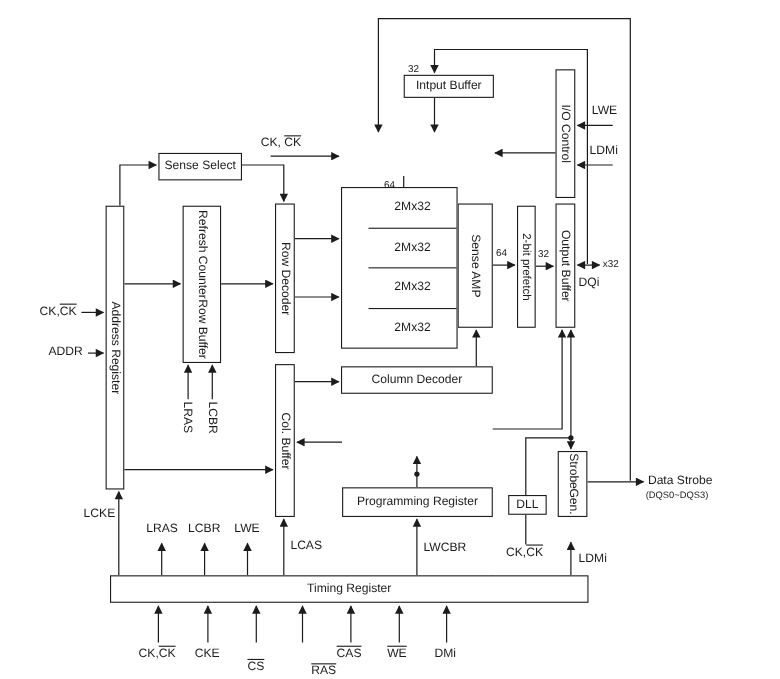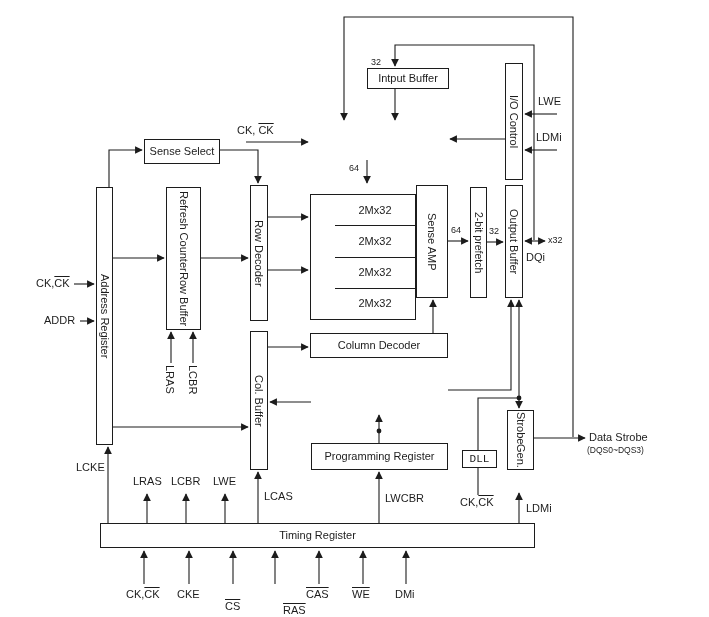--- a/index.html
+++ b/index.html
@@ -105,21 +105,21 @@
 
   <div class="box vbox" style="left:166px;top:187px;width:35px;height:143px;">
     <div>Refresh Counter</div>
     <div>Row Buffer</div>
   </div>
 
   <div class="box vbox" style="left:250px;top:185px;width:18px;height:136px;">
       <span>Row Decoder</span>
     </div>
 
-  <div class="box" id="memarray" style="left:310px;top:194px;width:106px;height:126px;padding-left:24px;">
+  <div class="box" id="memarray" style="left:310px;top:170px;width:106px;height:147px;padding-left:24px;">
     <div class="bank">
         <span>2Mx32</span>
       </div>
     <div class="bank">
         <span>2Mx32</span>
       </div>
     <div class="bank">
         <span>2Mx32</span>
       </div>
     <div class="bank">
@@ -145,21 +145,21 @@
 
   <div class="box vbox" style="left:250px;top:331px;width:18px;height:139px;">
       <span>Col. Buffer</span>
     </div>
 
 
   <div class="box" style="left:311px;top:443px;width:137px;height:27px;justify-content:center;">
       <span>Programming Register</span>
     </div>
 
-  <div class="box" style="left:462px;top:450px;width:35px;height:18px;font-family:Liberation Mono, monospace;">
+  <div class="box" style="left:462px;top:450px;width:35px;height:18px;">
       <span>DLL</span>
     </div>
 
   <div class="box vbox" style="left:507px;top:410px;width:27px;height:60px;">
     <div>Strobe</div>
     <div>Gen.</div>
   </div>
 
   <div class="box" style="left:100px;top:523px;width:435px;height:25px;">
       <span>Timing Register</span>

